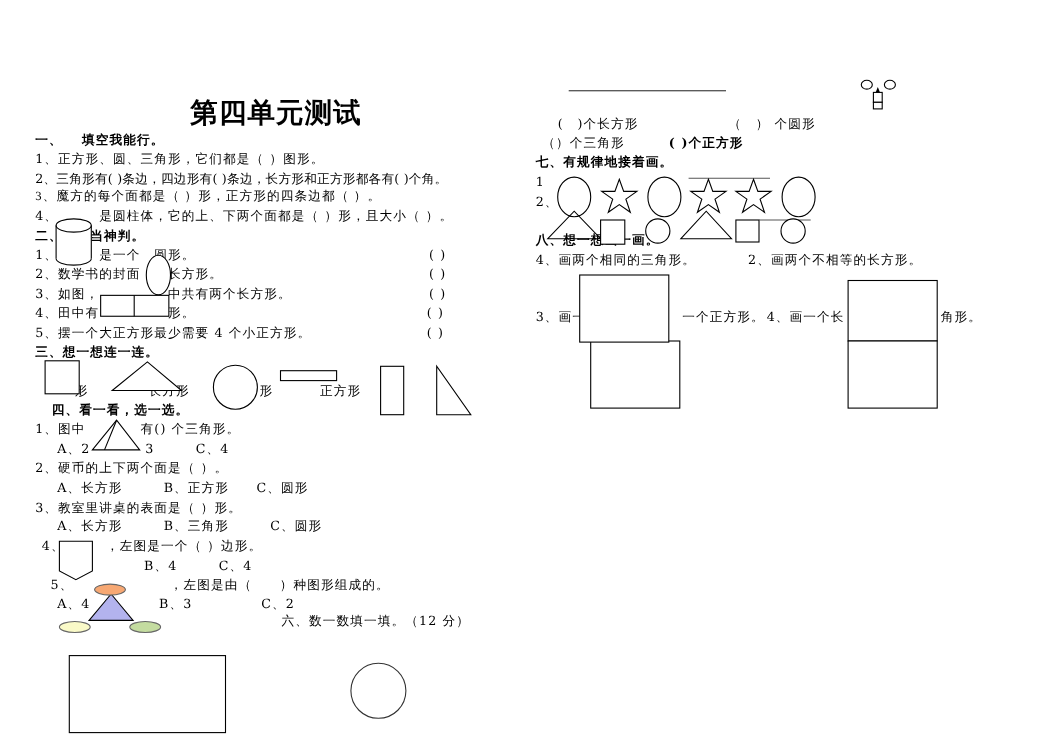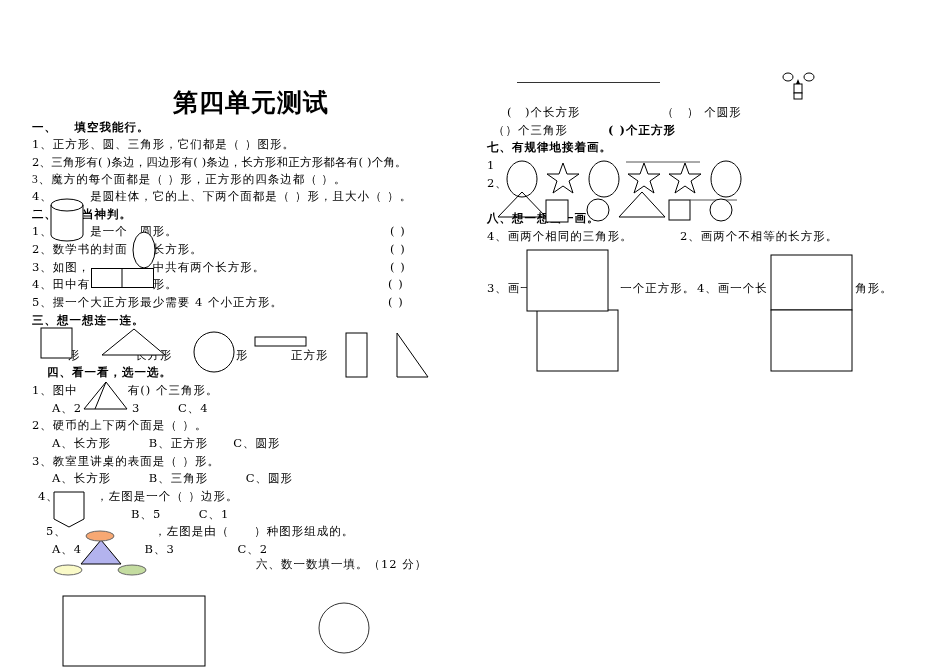--- a/index.html
+++ b/index.html
@@ -81,21 +81,21 @@
 <div class="t" style="left:52px;top:401px;">A、2　　　　3　　　C、4</div>
 <svg class="shape" style="left:83px;top:381px;" width="46" height="30">
   <polygon points="1,28 23,1 44,28" fill="#fff" stroke="#000"></polygon>
   <line x1="23" y1="1" x2="12" y2="28" stroke="#000"></line>
 </svg>
 <div class="t" style="left:32px;top:418px;">2、硬币的上下两个面是（ ）。</div>
 <div class="t" style="left:52px;top:436px;">A、长方形　　　B、正方形　　C、圆形</div>
 <div class="t" style="left:32px;top:454px;">3、教室里讲桌的表面是（ ）形。</div>
 <div class="t" style="left:52px;top:471px;">A、长方形　　　B、三角形　　　C、圆形</div>
 <div class="t" style="left:38px;top:489px;">4、　　　，左图是一个（ ）边形。</div>
-<div class="t" style="left:131px;top:507px;">B、5　　　C、1</div>
+<div class="t" style="left:131px;top:507px;">B、4　　　C、4</div>
 <svg class="shape" style="left:53px;top:491px;" width="34" height="38">
   <polygon points="1,1 31,1 31,28 16,36 1,28" fill="#fff" stroke="#000"></polygon>
 </svg>
 <div class="t" style="left:46px;top:524px;">5、　　　　　　　，左图是由（　　）种图形组成的。</div>
 <div class="t" style="left:52px;top:542px;">A、4　　　　　B、3　　　　　C、2</div>
 <svg class="shape" style="left:52px;top:529px;" width="100" height="50">
   <polygon points="29,35 49,11 69,35" fill="#b3b3ee" stroke="#000"></polygon>
   <ellipse cx="48" cy="7" rx="14" ry="5" fill="#f7a873" stroke="#666"></ellipse>
   <ellipse cx="16" cy="41" rx="14" ry="5" fill="#fafac8" stroke="#666"></ellipse>
   <ellipse cx="80" cy="41" rx="14" ry="5" fill="#c4dca0" stroke="#666"></ellipse>

